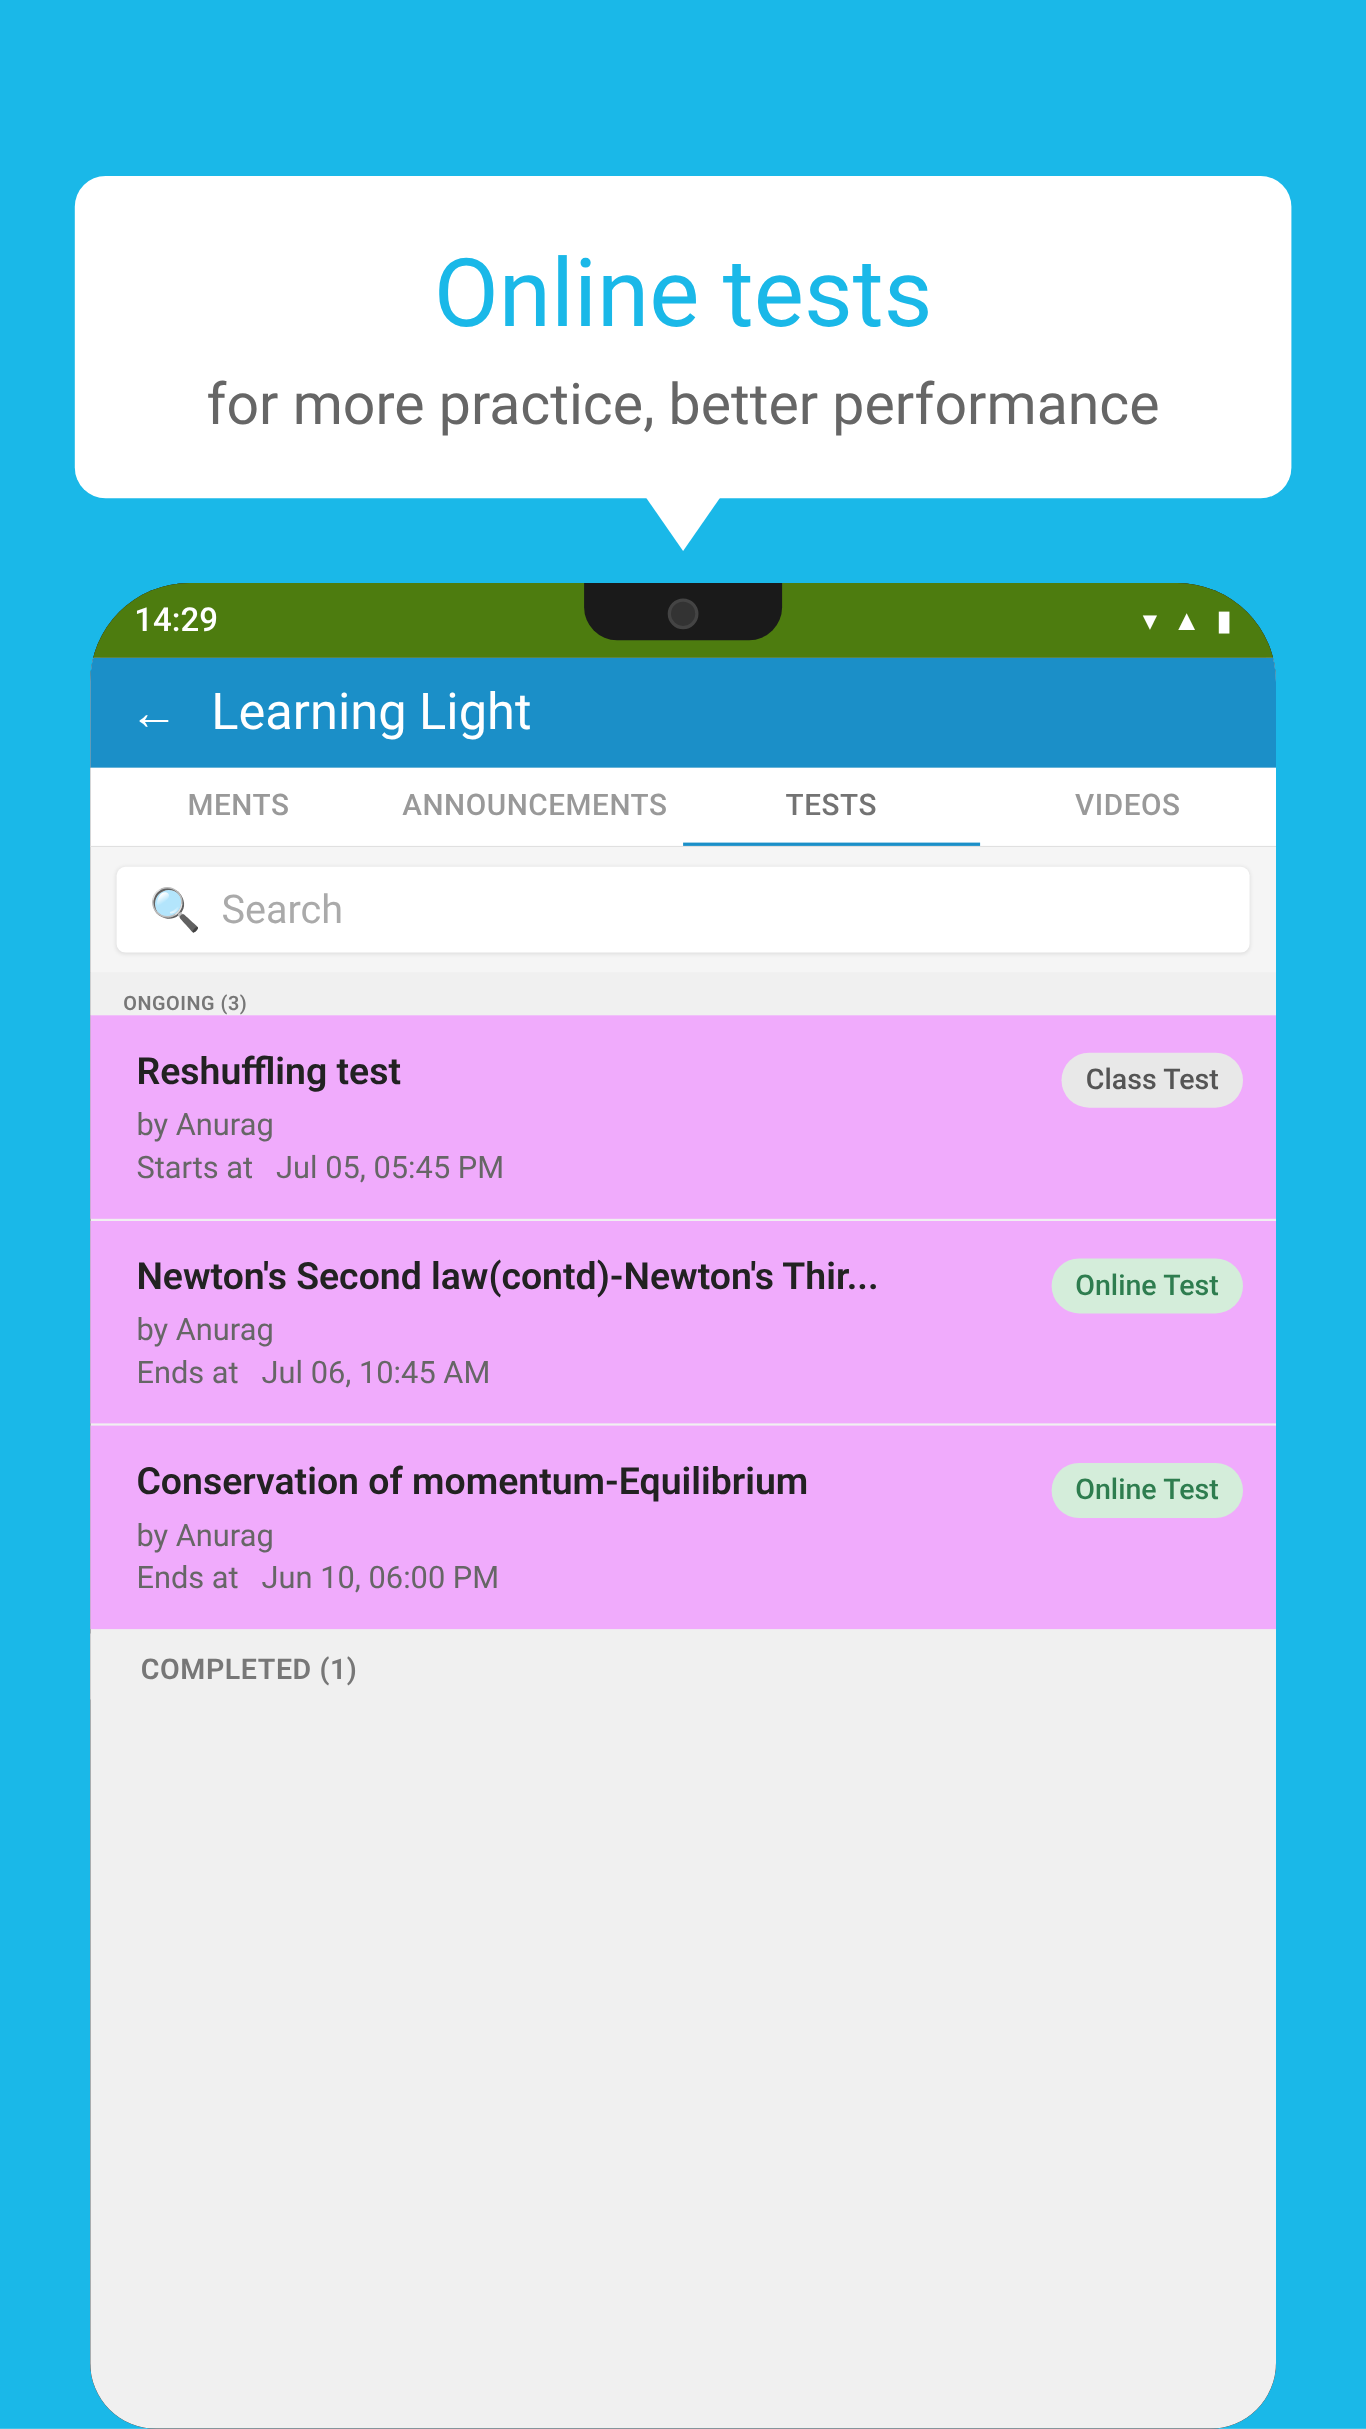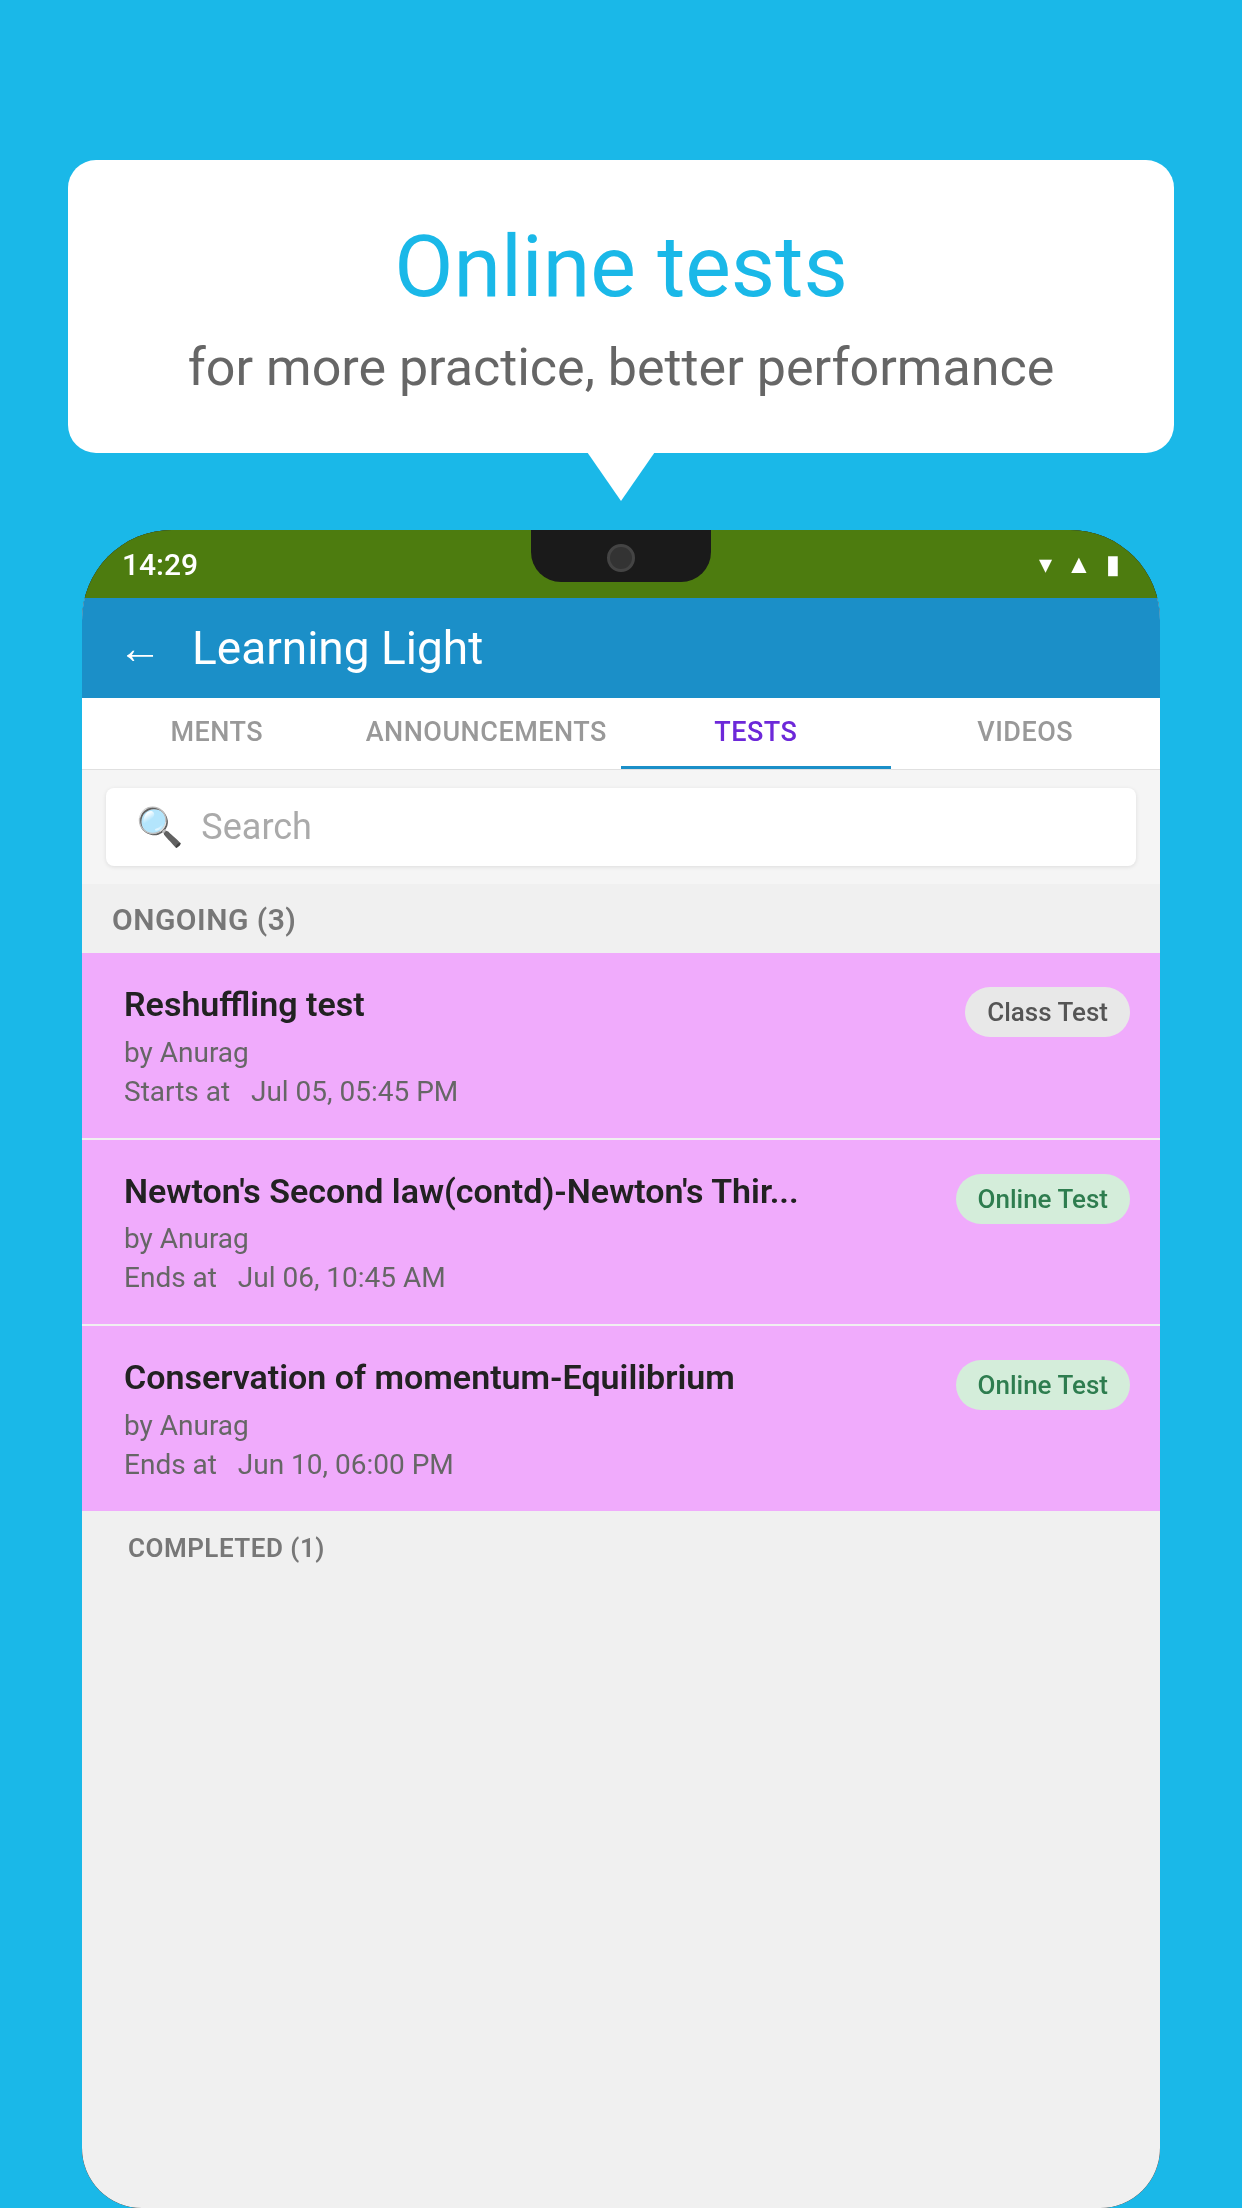--- a/index.html
+++ b/index.html
@@ -156,21 +156,21 @@
       justify-content: center;
       font-size: 27px;
       font-weight: 500;
       color: #999;
       letter-spacing: 0.5px;
       cursor: pointer;
       border-bottom: 3px solid transparent;
       text-transform: uppercase;
     }
     .tab.active {
-      color: #6d28d9;
+      color: #737373;
       border-bottom: 3px solid #1b8fc8;
     }
 
     
     .search-container {
       background: #f5f5f5;
       padding: 18px 24px;
     }
     .search-bar {
       background: white;
@@ -184,22 +184,22 @@
     }
     .search-icon-svg {
       color: #999;
       font-size: 38px;
     }
     .search-input-text {
       color: #aaa;
       font-size: 36px;
     }
     .section-header {
-      padding: 18px 30px 16px;
-      font-size: 30px;
+      padding: 18px 30px 0;
+      font-size: 18px;
       font-weight: 600;
       color: #777;
       letter-spacing: 0.5px;
       background: #f0f0f0;
     }
 
     .test-item {
       background: #f0abfc;
       margin-bottom: 2px;
       padding: 30px 30px 30px 42px;

